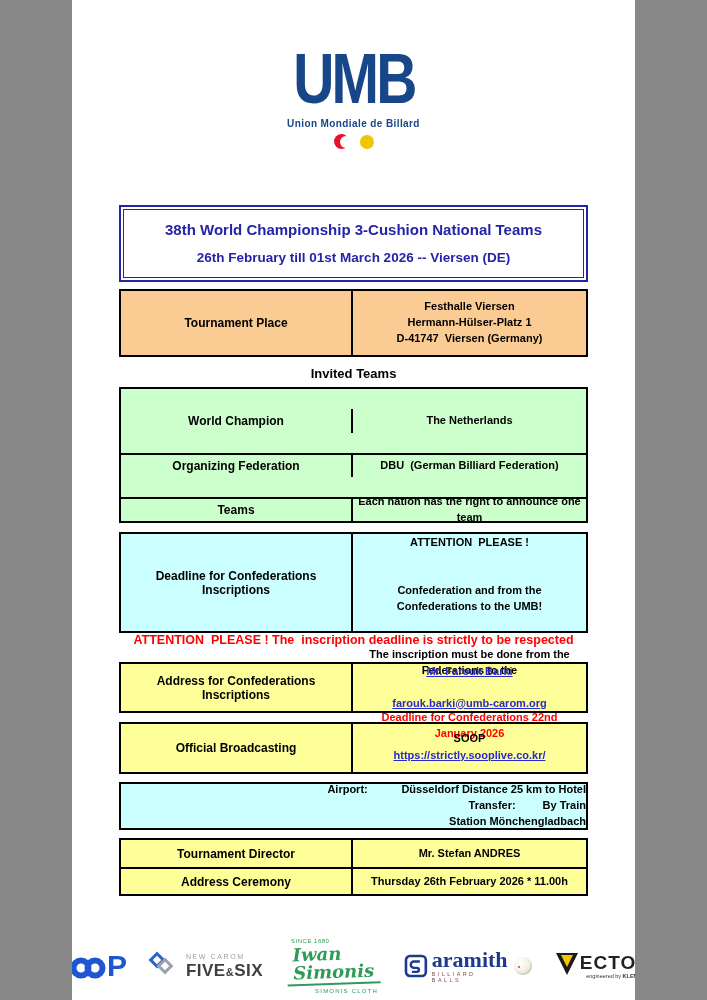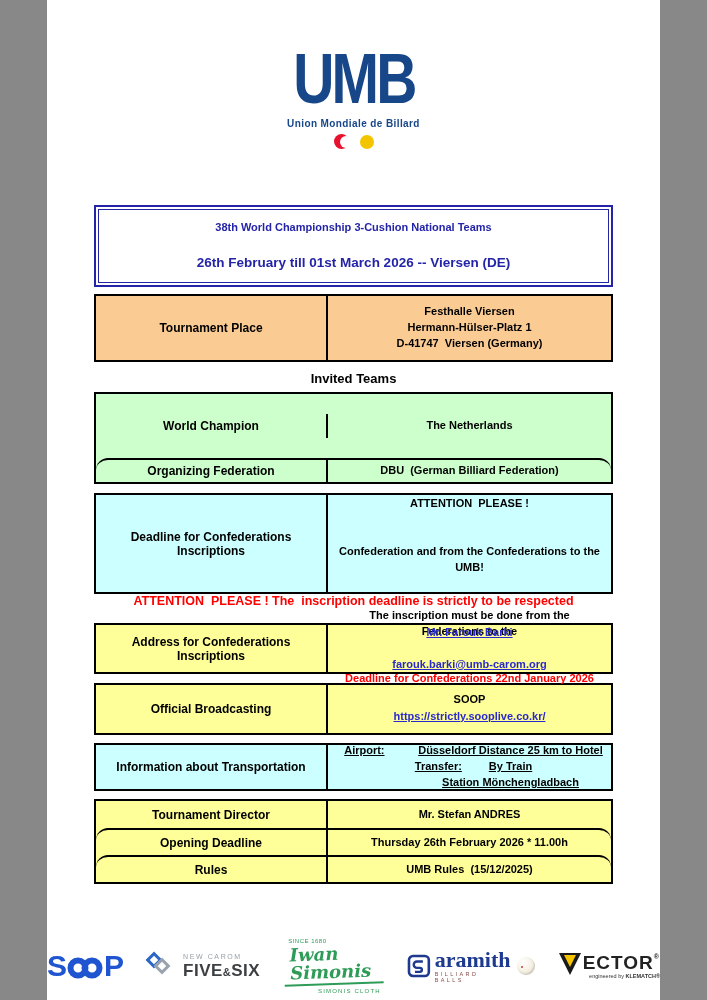--- a/index.html
+++ b/index.html
@@ -1,42 +1,42 @@
 <!DOCTYPE html>
 <html style="--navy: #2424A8; --red: #FF0000; --link: #2929CC; --orange: #FBCB94; --green: #CCFFCC; --cyan: #CCFFFF; --yellow: #FFFF99;"><head>
 <meta charset="utf-8">
 <style>
   :root{
     --navy:#2424A8; --logo-navy:#174689; --red:#FF0000; --link:#2929CC;
     --orange:#FBCB94; --green:#CCFFCC; --cyan:#CCFFFF; --yellow:#FFFF99;
   }
   *{margin:0;padding:0;box-sizing:border-box;}
   body{background:#888;font-family:"Liberation Sans",sans-serif;}
-  .page{width:613px;height:1000px;background:#fff;margin:0 auto;position:relative;overflow:hidden;}
+  .page{width:563px;height:1000px;background:#fff;margin:0 auto;position:relative;overflow:hidden;}
 
   
   .logo{padding-top:44px;text-align:center;}
   .logo-word{display:inline-block;font-size:60px;font-weight:bold;color:var(--logo-navy);
     letter-spacing:-3px;transform:scale(.95,1.18);transform-origin:center top;line-height:1;height:74px;}
   .logo-sub{font-size:10px;font-weight:bold;color:var(--logo-navy);letter-spacing:.4px;margin-top:0px;}
   .logo-dots{margin-top:5px;display:flex;justify-content:center;align-items:center;gap:11px;height:15px;}
   .crescent{position:relative;width:15px;height:15px;background:#E8112D;border-radius:50%;display:inline-block;}
   .crescent::after{content:'';position:absolute;left:6px;top:1.5px;width:12px;height:12px;background:#fff;border-radius:50%;}
   .ydot{width:14px;height:14px;background:#F2C500;border-radius:50%;display:inline-block;}
 
   
   .title-box{margin:56px 47px 0;border:2px solid var(--navy);padding:2px;}
   .title-inner{border:1px solid var(--navy);text-align:center;padding:11px 4px 12px;}
-  .title-l1{font-size:11px;font-weight:bold;color:var(--navy);}
-  .title-l2{font-size:13.5px;font-weight:bold;color:var(--navy);margin-top:22px;white-space:pre-wrap;}
+  .title-l1{font-size:15px;font-weight:bold;color:var(--navy);}
+  .title-l2{font-size:13.5px;font-weight:bold;color:var(--navy);margin-top:12px;white-space:pre-wrap;}
 
   
   .tbl{margin:0 47px;border:2px solid #000;}
   .row{display:flex;align-items:stretch;}
-  .row + .row{border-top:2px solid #000;border-radius:12px;}
+  .row + .row{border-top:2px solid #000;}
   .cell-l{flex:0 0 232px;border-right:2px solid #000;display:flex;flex-direction:column;
     align-items:center;justify-content:center;text-align:center;font-weight:bold;font-size:12px;color:#000;}
   .cell-r{flex:1;display:flex;flex-direction:column;align-items:center;justify-content:center;
     text-align:center;font-weight:bold;font-size:11px;color:#000;white-space:pre-wrap;line-height:1.45;}
   .orange{background:var(--orange);}
   .green-t{background:var(--green);}
   .cyan-t{background:var(--cyan);}
   .yellow-t{background:var(--yellow);}
 
   .h-place .row{height:64px;}
@@ -55,21 +55,21 @@
   .address-t .row{height:47px;}
   .addr-links{display:flex;flex-direction:column;gap:16px;align-items:center;}
   a.link{color:var(--link);text-decoration:underline;font-weight:bold;font-size:11px;}
 
   .broadcast-t{margin-top:9px;}
   .broadcast-t .row{height:48px;}
   .broadcast-t .cell-r{justify-content:space-between;padding:7px 0 8px;}
 
   .transport-t{margin-top:8px;}
   .transport-t .row{height:44px;}
-  .transport-t .cell-r{align-items:center;justify-content:center;padding-left:8px;text-align:left;text-decoration:underline;}
+  .transport-t .cell-r{align-items:flex-end;justify-content:center;padding-left:8px;text-align:left;}
   .tr-line{display:flex;}
   .tr-key{flex:0 0 74px;}
 
   .details-t{margin-top:8px;}
   .details-t .row{height:27px;}
 
   
   .sponsors{position:absolute;left:0;right:0;top:938px;display:flex;justify-content:center;
     align-items:center;gap:24px;}
   .sp{display:flex;align-items:center;}
@@ -146,20 +146,24 @@
   <h2 class="heading">Invited Teams</h2>
   <section class="tbl green-t">
     <div class="row">
       <div class="cell-l">World Champion</div>
       <div class="cell-r">The Netherlands</div>
     </div>
     <div class="row">
       <div class="cell-l">Organizing Federation</div>
       <div class="cell-r">DBU  (German Billiard Federation)</div>
     </div>
+    <div class="row">
+      <div class="cell-l">Teams</div>
+      <div class="cell-r">Each nation has the right to announce one team</div>
+    </div>
   </section>
 
   <section class="tbl cyan-t deadline-t">
     <div class="row">
       <div class="cell-l">
         <div>Deadline for Confederations</div>
         <div>Inscriptions</div>
       </div>
       <div class="cell-r">
         <div>ATTENTION  PLEASE !</div>
@@ -194,21 +198,20 @@
       <div class="cell-l">Official Broadcasting</div>
       <div class="cell-r">
         <div>SOOP</div>
         <a class="link" href="#">https://strictly.sooplive.co.kr/</a>
       </div>
     </div>
   </section>
 
   <section class="tbl cyan-t transport-t">
     <div class="row">
-      <div class="cell-l">Information about Transportation</div>
       <div class="cell-r">
         <div class="tr-line">
           <span class="tr-key">Airport:</span>
           <span>Düsseldorf Distance 25 km to Hotel</span>
         </div>
         <div class="tr-line">
           <span class="tr-key">Transfer:</span>
           <span>By Train</span>
         </div>
         <div class="tr-line">
@@ -218,26 +221,22 @@
       </div>
     </div>
   </section>
 
   <section class="tbl yellow-t details-t">
     <div class="row">
       <div class="cell-l">Tournament Director</div>
       <div class="cell-r">Mr. Stefan ANDRES</div>
     </div>
     <div class="row">
-      <div class="cell-l">Opening Deadline</div>
+      <div class="cell-l">Address Ceremony</div>
       <div class="cell-r">Thursday 26th February 2026 * 11.00h</div>
-    </div>
-    <div class="row">
-      <div class="cell-l">Rules</div>
-      <div class="cell-r">UMB Rules  (15/12/2025)</div>
     </div>
   </section>
 
   <footer class="sponsors">
     <div class="sp soop">
       <span>S</span>
       <svg width="40" height="24" viewBox="0 0 40 24">
         <circle cx="13" cy="12" r="7.5" fill="none" stroke="#1F55D0" stroke-width="6"></circle>
         <circle cx="27" cy="12" r="7.5" fill="none" stroke="#1F55D0" stroke-width="6"></circle>
       </svg>

